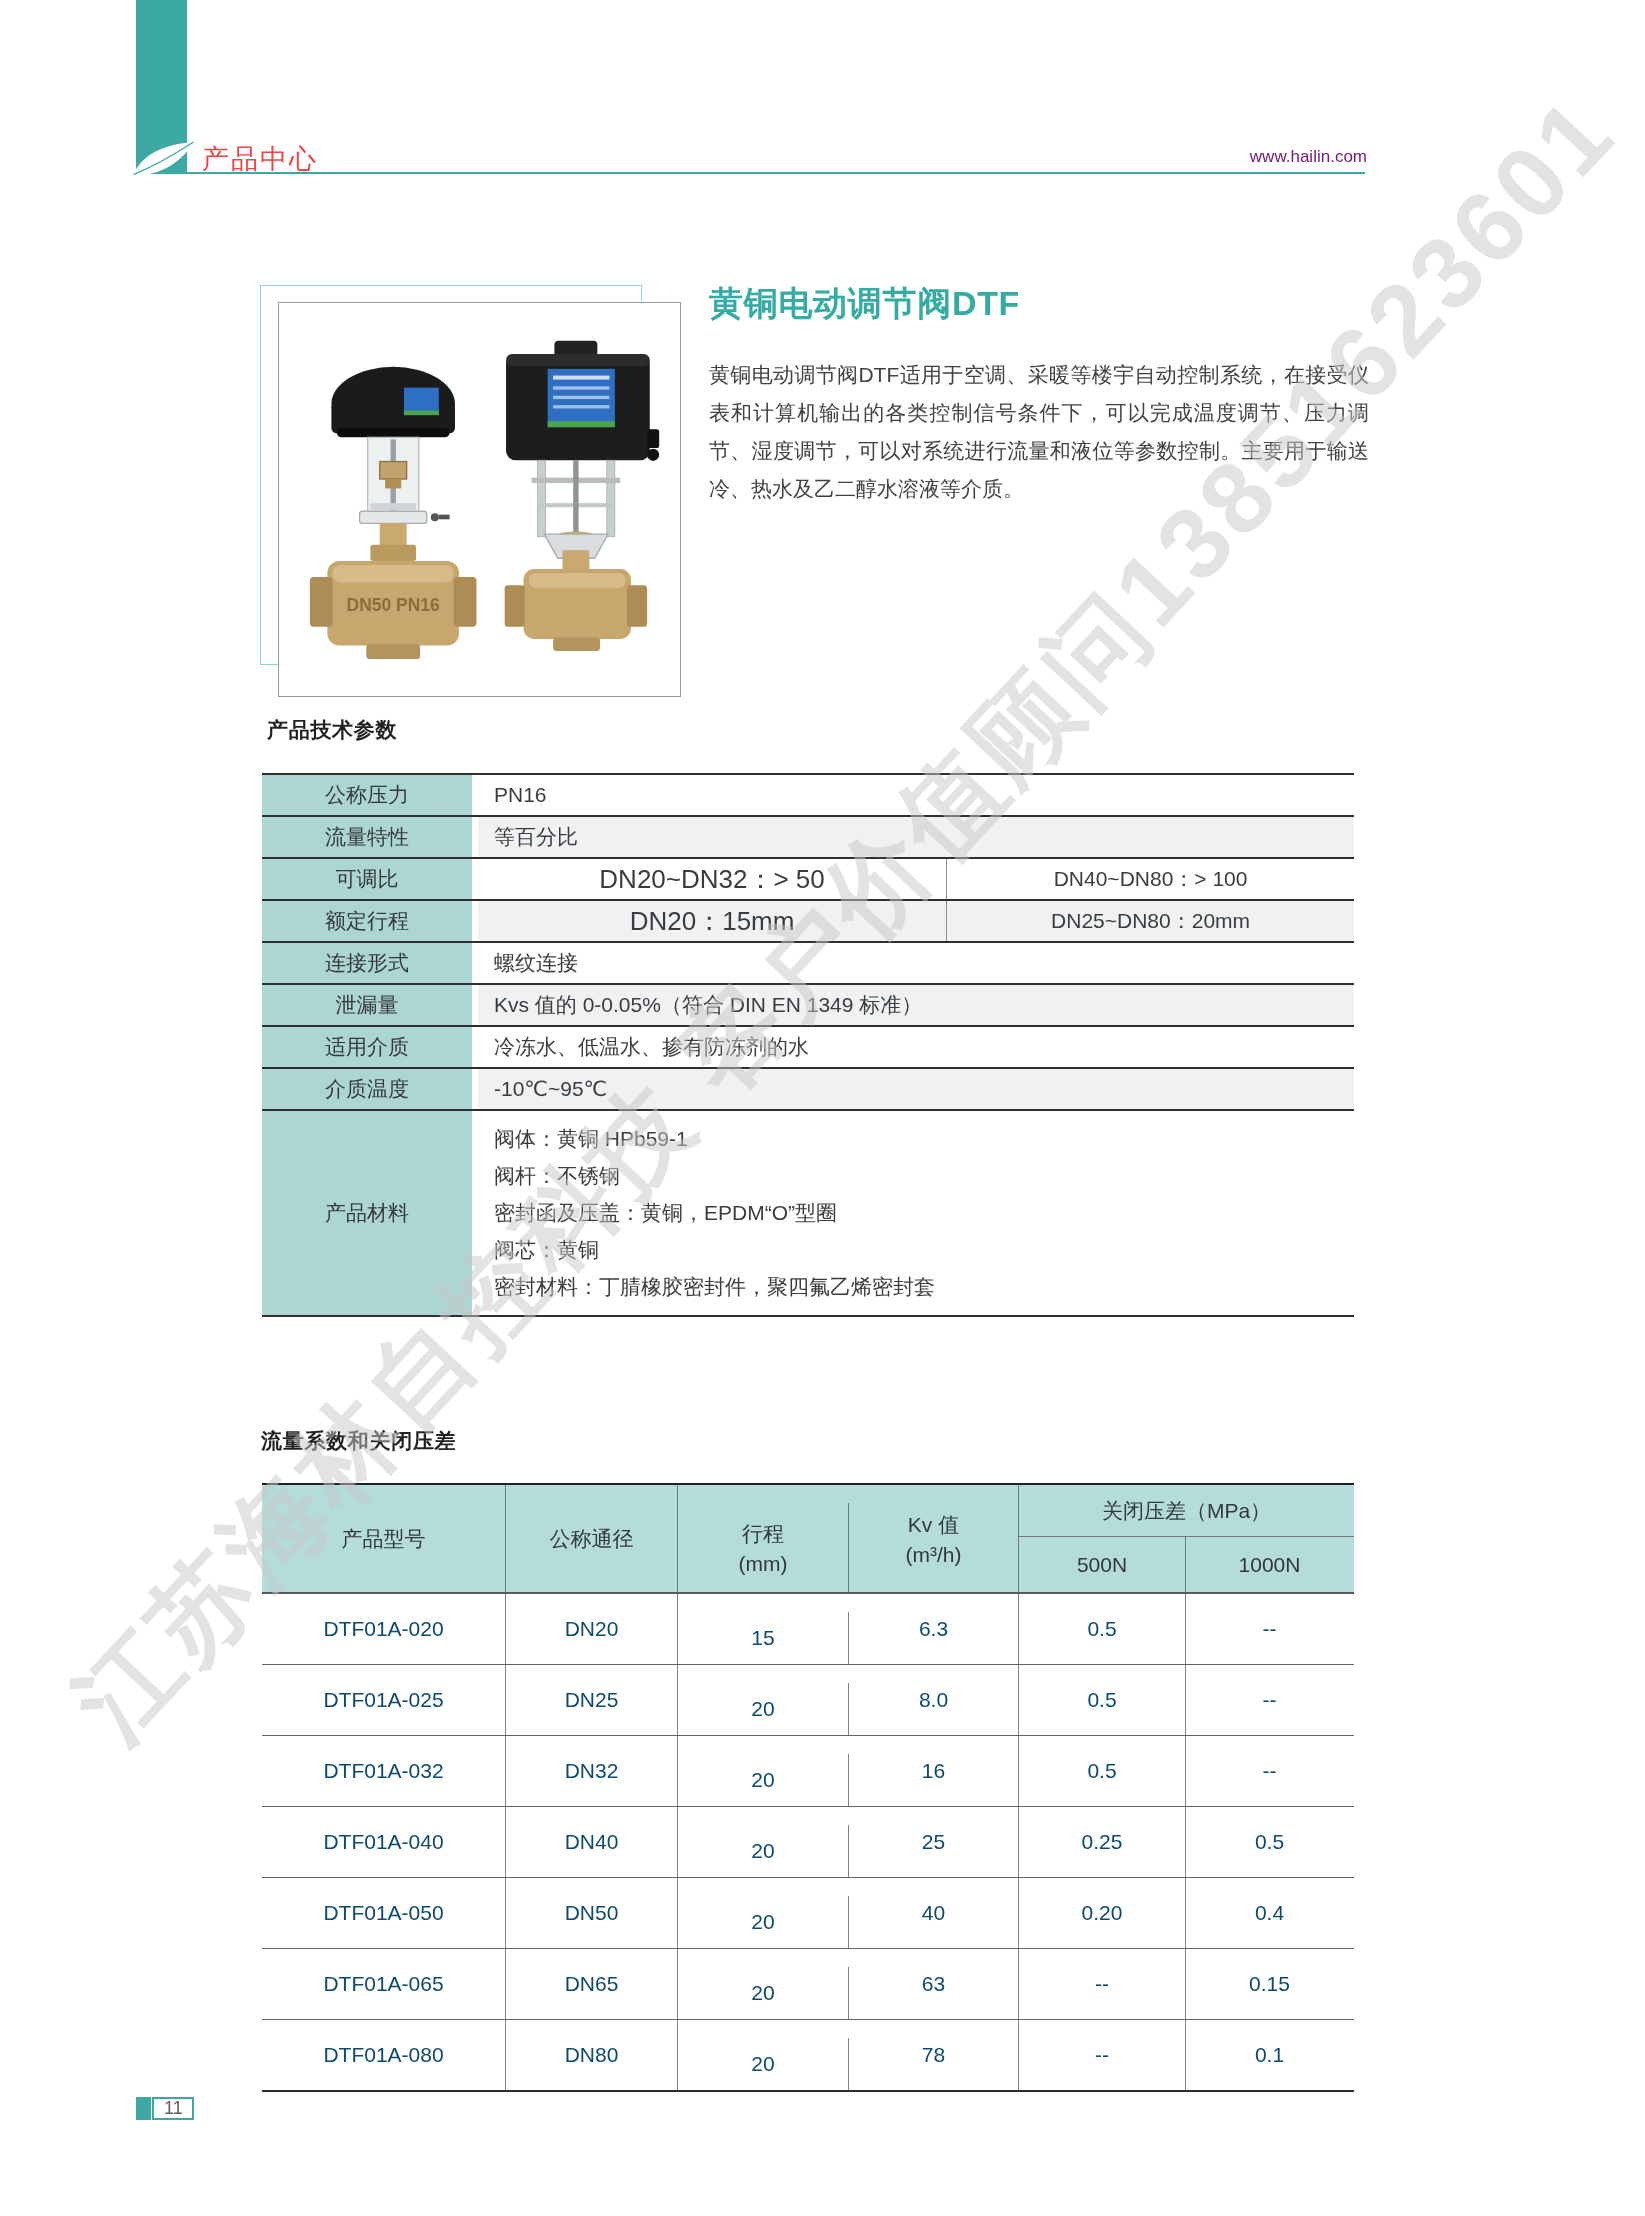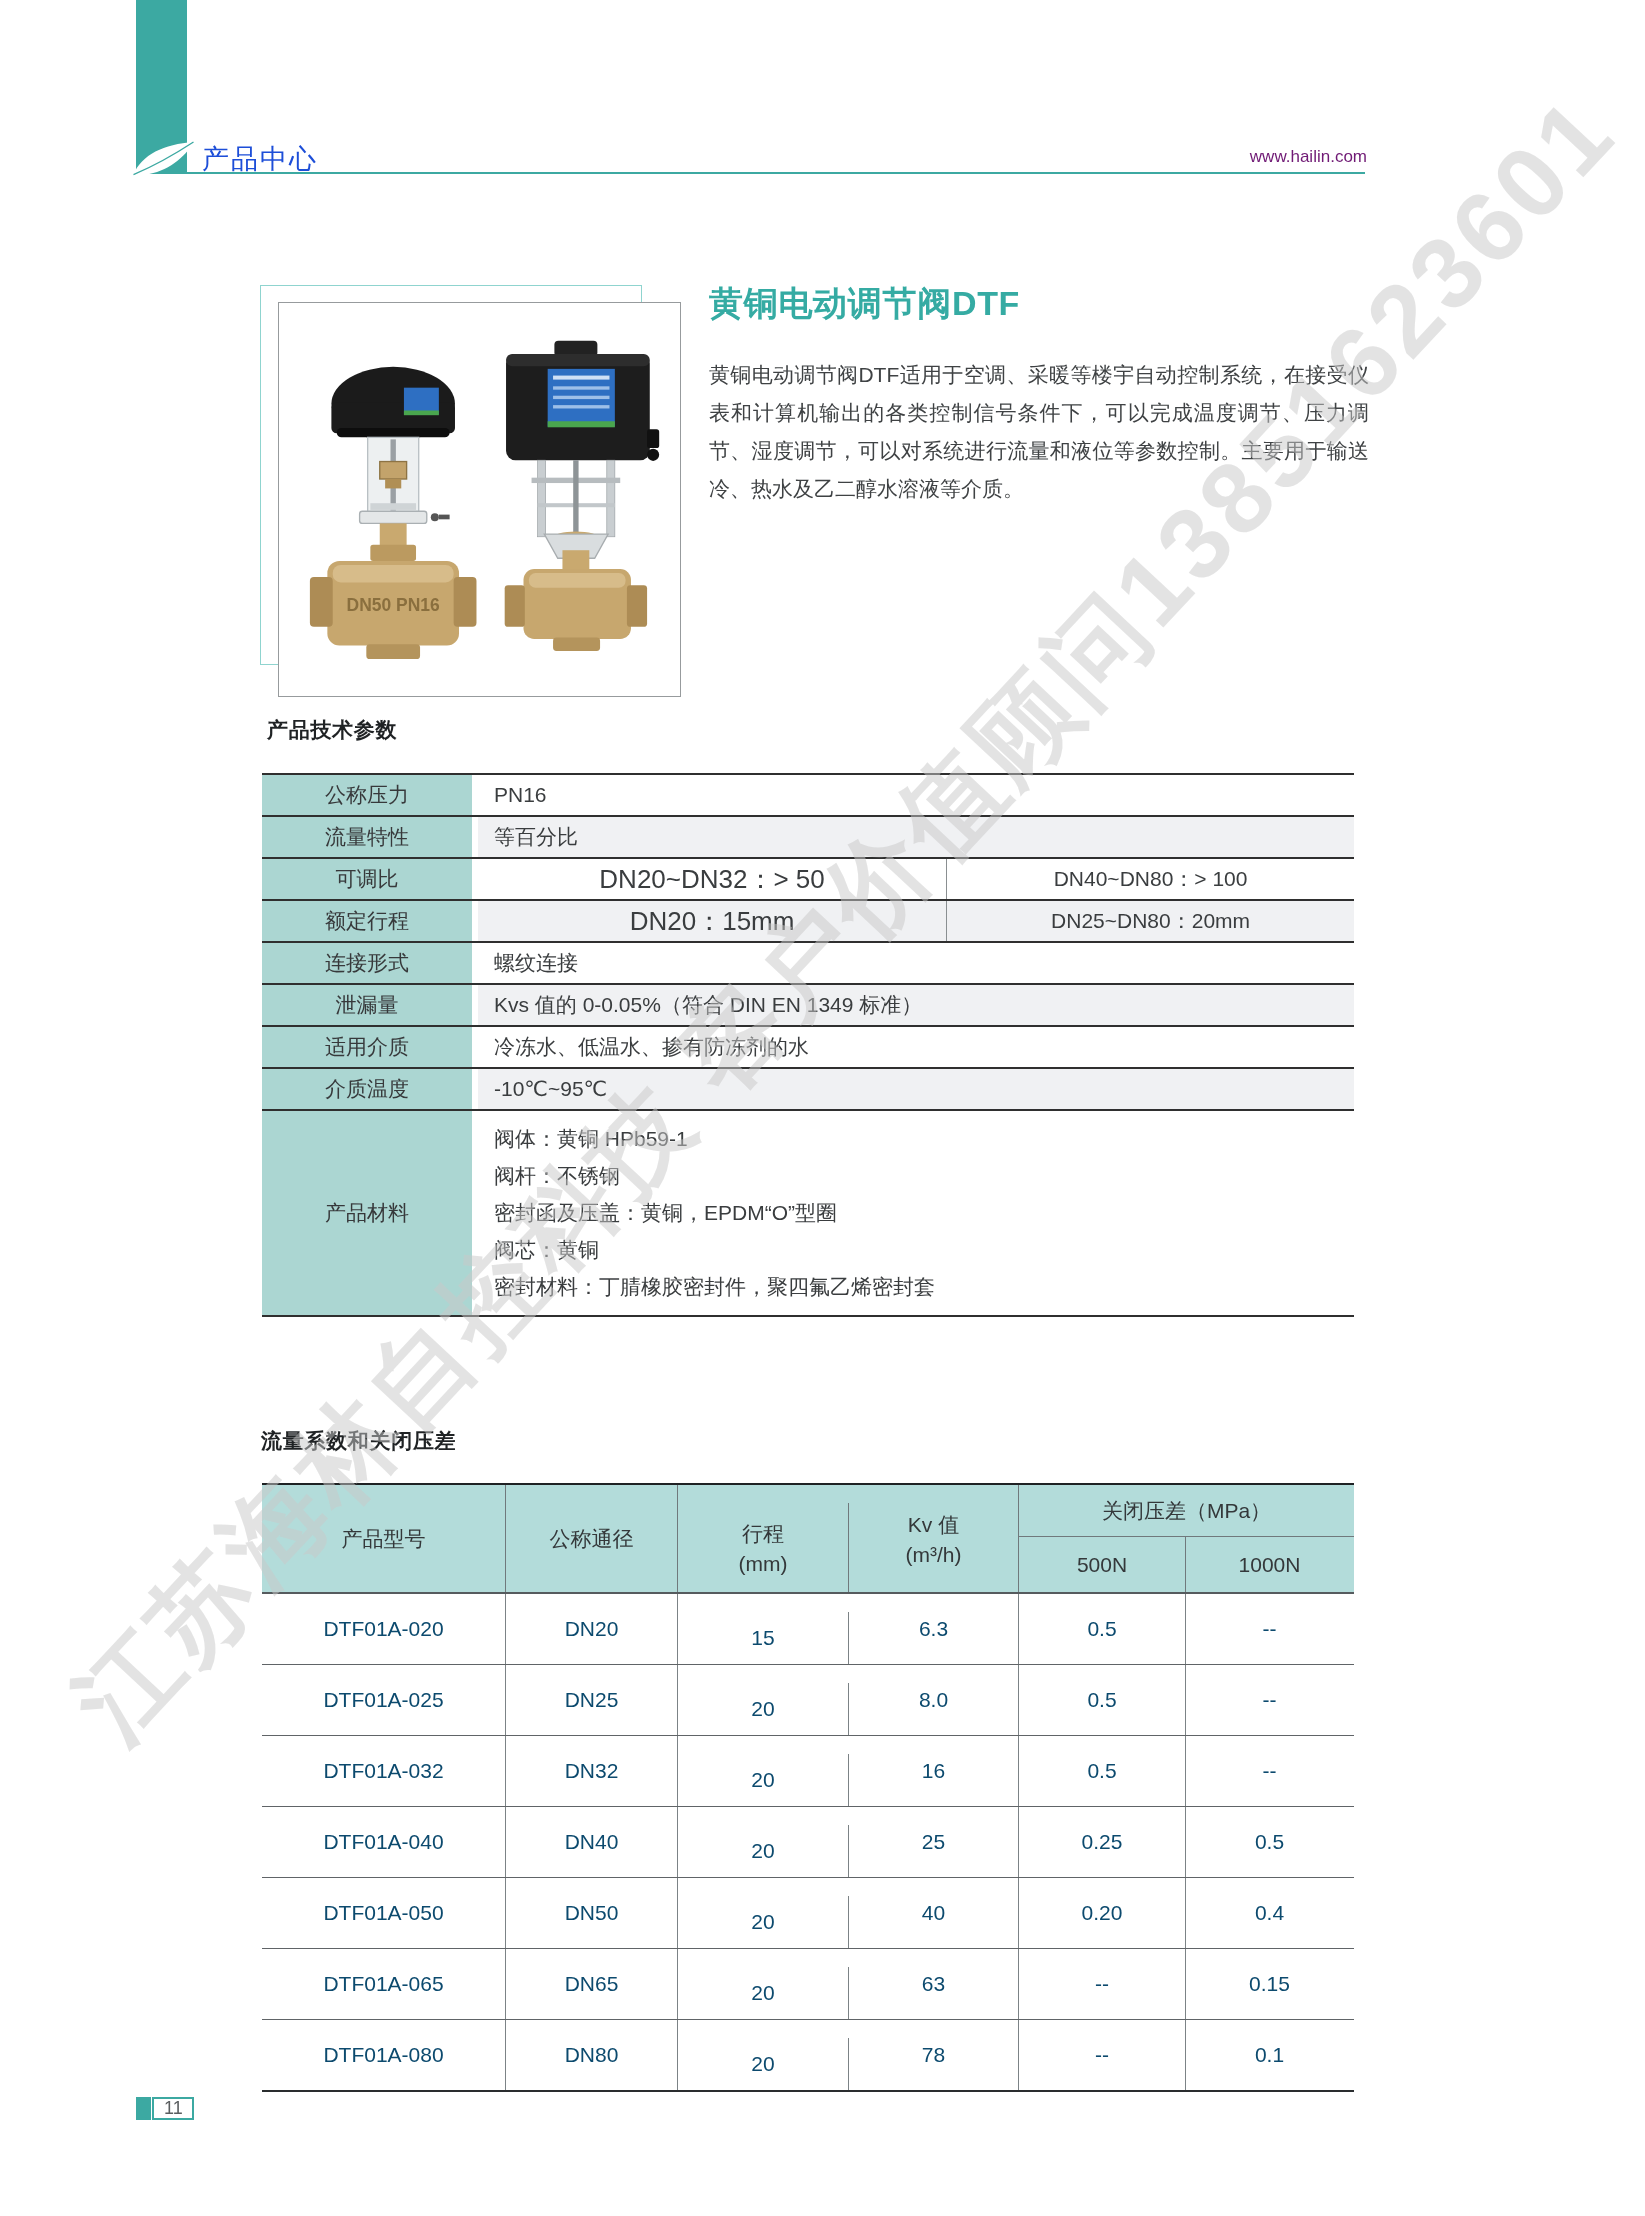--- a/index.html
+++ b/index.html
@@ -4,21 +4,21 @@
 <style>
   html,body{margin:0;padding:0;background:#ffffff;}
   .page{
     position:relative; width:1645px; height:2216px; background:#ffffff;
     font-family:"Liberation Sans","DejaVu Sans",sans-serif; overflow:hidden;
     color:#3a3d3f;
   }
   
   .brand-bar{position:absolute;left:136px;top:0;width:51px;height:174px;background:#3ca9a2;}
   .leaf{position:absolute;left:132px;top:140px;width:63px;height:36px;z-index:3;}
-  .logo-text{position:absolute;left:202px;top:141px;font-size:27px;color:#1d4ed8;letter-spacing:2px;}
+  .logo-text{position:absolute;left:202px;top:141px;font-size:27px;color:#ef4444;letter-spacing:2px;}
   .site-url{position:absolute;left:1142px;top:147px;width:225px;text-align:right;font-size:17px;color:#701a75;}
   .header-line{position:absolute;left:136px;top:172px;width:1229px;height:2px;background:#3ca9a2;}
   
   .frame-teal{position:absolute;left:260px;top:285px;width:380px;height:378px;border:1.3px solid #8fd4cf;background:transparent;}
   .frame-gray{position:absolute;left:278px;top:302px;width:401px;height:393px;border:1.3px solid #979b9d;background:#ffffff;}
   .frame-gray svg{display:block;width:100%;height:100%;}
   
   .product-title{position:absolute;left:709px;top:281px;font-size:34px;font-weight:bold;color:#35aba3;letter-spacing:0.7px;}
   .product-desc{position:absolute;left:709px;top:356px;width:660px;font-size:21px;line-height:38px;color:#3f4244;text-align:justify;}
   

